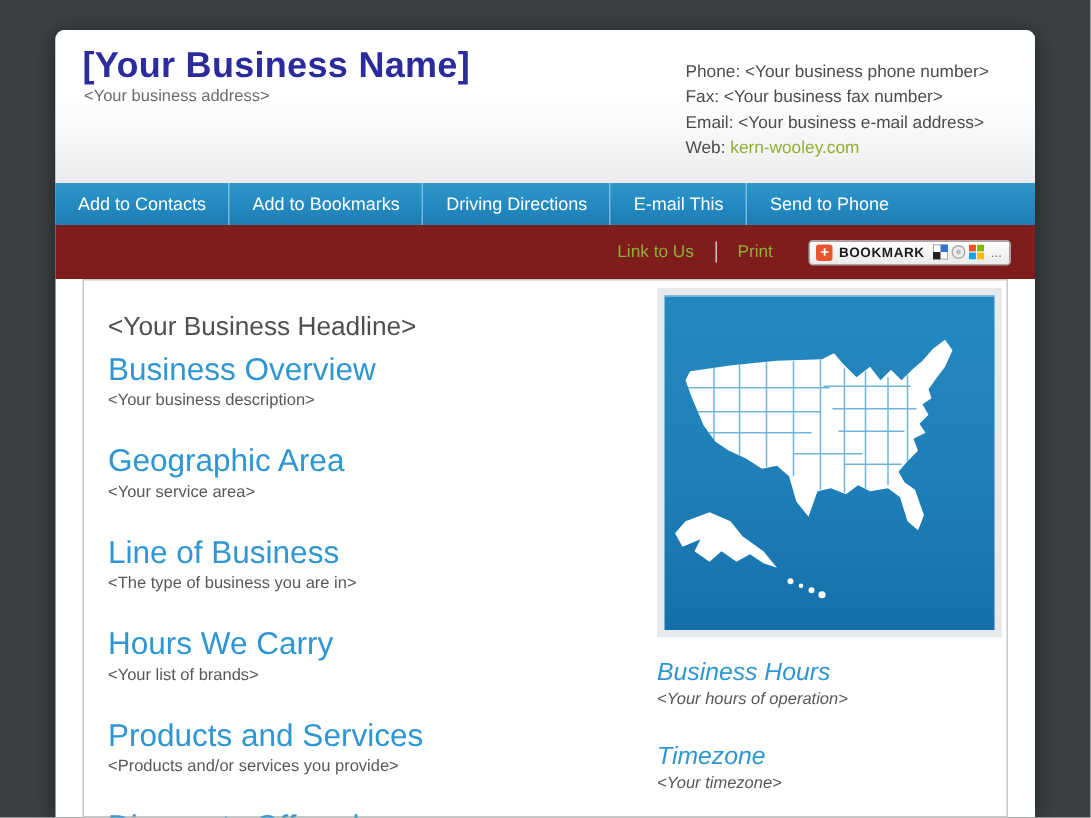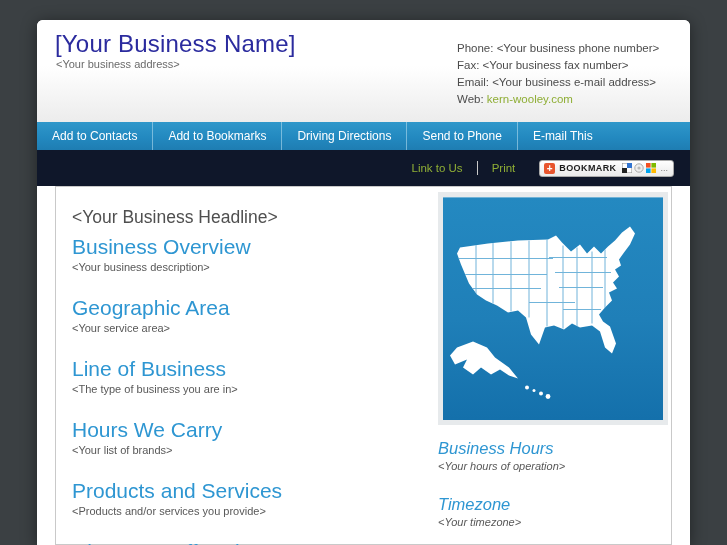--- a/index.html
+++ b/index.html
@@ -15,21 +15,21 @@
     box-shadow:0 2px 16px rgba(0,0,0,.45);
   }
   
   .header {
     position:relative; height:102px;
     background:linear-gradient(180deg,#ffffff 0%,#ffffff 45%,#ececec 100%);
     border-radius:6px 6px 0 0;
   }
   .biz-name {
     position:absolute; left:18px; top:10px;
-    font-size:24px; font-weight:400; color:#2b2b9e; letter-spacing:.2px;
+    font-size:24px; font-weight:700; color:#2b2b9e; letter-spacing:.2px;
   }
   .biz-address {
     position:absolute; left:19px; top:38px;
     font-size:11px; color:#6b6b6b;
   }
   .contact {
     position:absolute; left:420px; top:20px;
     font-size:11.5px; color:#4c4c4c; line-height:17px;
   }
   .contact .web-link { color:#8fae35; text-decoration:none; cursor:pointer; }
@@ -39,21 +39,21 @@
     background:linear-gradient(180deg,#2f97ca 0%,#2389c0 55%,#1e7db2 100%);
   }
   .nav-item {
     display:flex; align-items:center; padding:0 15px;
     color:#fff; font-size:12px; cursor:pointer; white-space:nowrap;
   }
   .nav-item + .nav-item { border-left:1px solid rgba(190,225,243,.55); }
   
   .toolbar {
     height:36px; display:flex; align-items:center; justify-content:flex-end;
-    padding-right:16px; background:#0f172a;
+    padding-right:16px; background:#7f1d1d;
   }
   .green-link { color:#8fae35; font-size:11.5px; text-decoration:none; cursor:pointer; }
   .tb-divider { width:1px; height:14px; background:#c9c9c9; margin:0 14px; }
   .bookmark-widget {
     margin-left:24px; display:inline-flex; align-items:center; gap:4px;
     border:1px solid #a9a9a9; border-radius:3px; padding:2px 5px 2px 4px;
     background:linear-gradient(180deg,#ffffff 0%,#eaeaea 100%); cursor:pointer;
   }
   .bm-plus {
     width:11px; height:11px; border-radius:2px; background:#e8552e;
@@ -100,22 +100,22 @@
       <div><span>Fax:</span> <span>&lt;Your business fax number&gt;</span></div>
       <div><span>Email:</span> <span>&lt;Your business e-mail address&gt;</span></div>
       <div><span>Web:</span> <a class="web-link">kern-wooley.com</a></div>
     </div>
   </div>
 
   <div class="navbar">
     <div class="nav-item">Add to Contacts</div>
     <div class="nav-item">Add to Bookmarks</div>
     <div class="nav-item">Driving Directions</div>
+    <div class="nav-item">E-mail This</div>
     <div class="nav-item">Send to Phone</div>
-    <div class="nav-item">E-mail This</div>
   </div>
 
   <div class="toolbar">
     <a class="green-link">Link to Us</a>
     <span class="tb-divider"></span>
     <a class="green-link">Print</a>
     <span class="bookmark-widget">
       <span class="bm-plus">+</span>
       <span class="bm-label">BOOKMARK</span>
       <span class="bm-icons">

